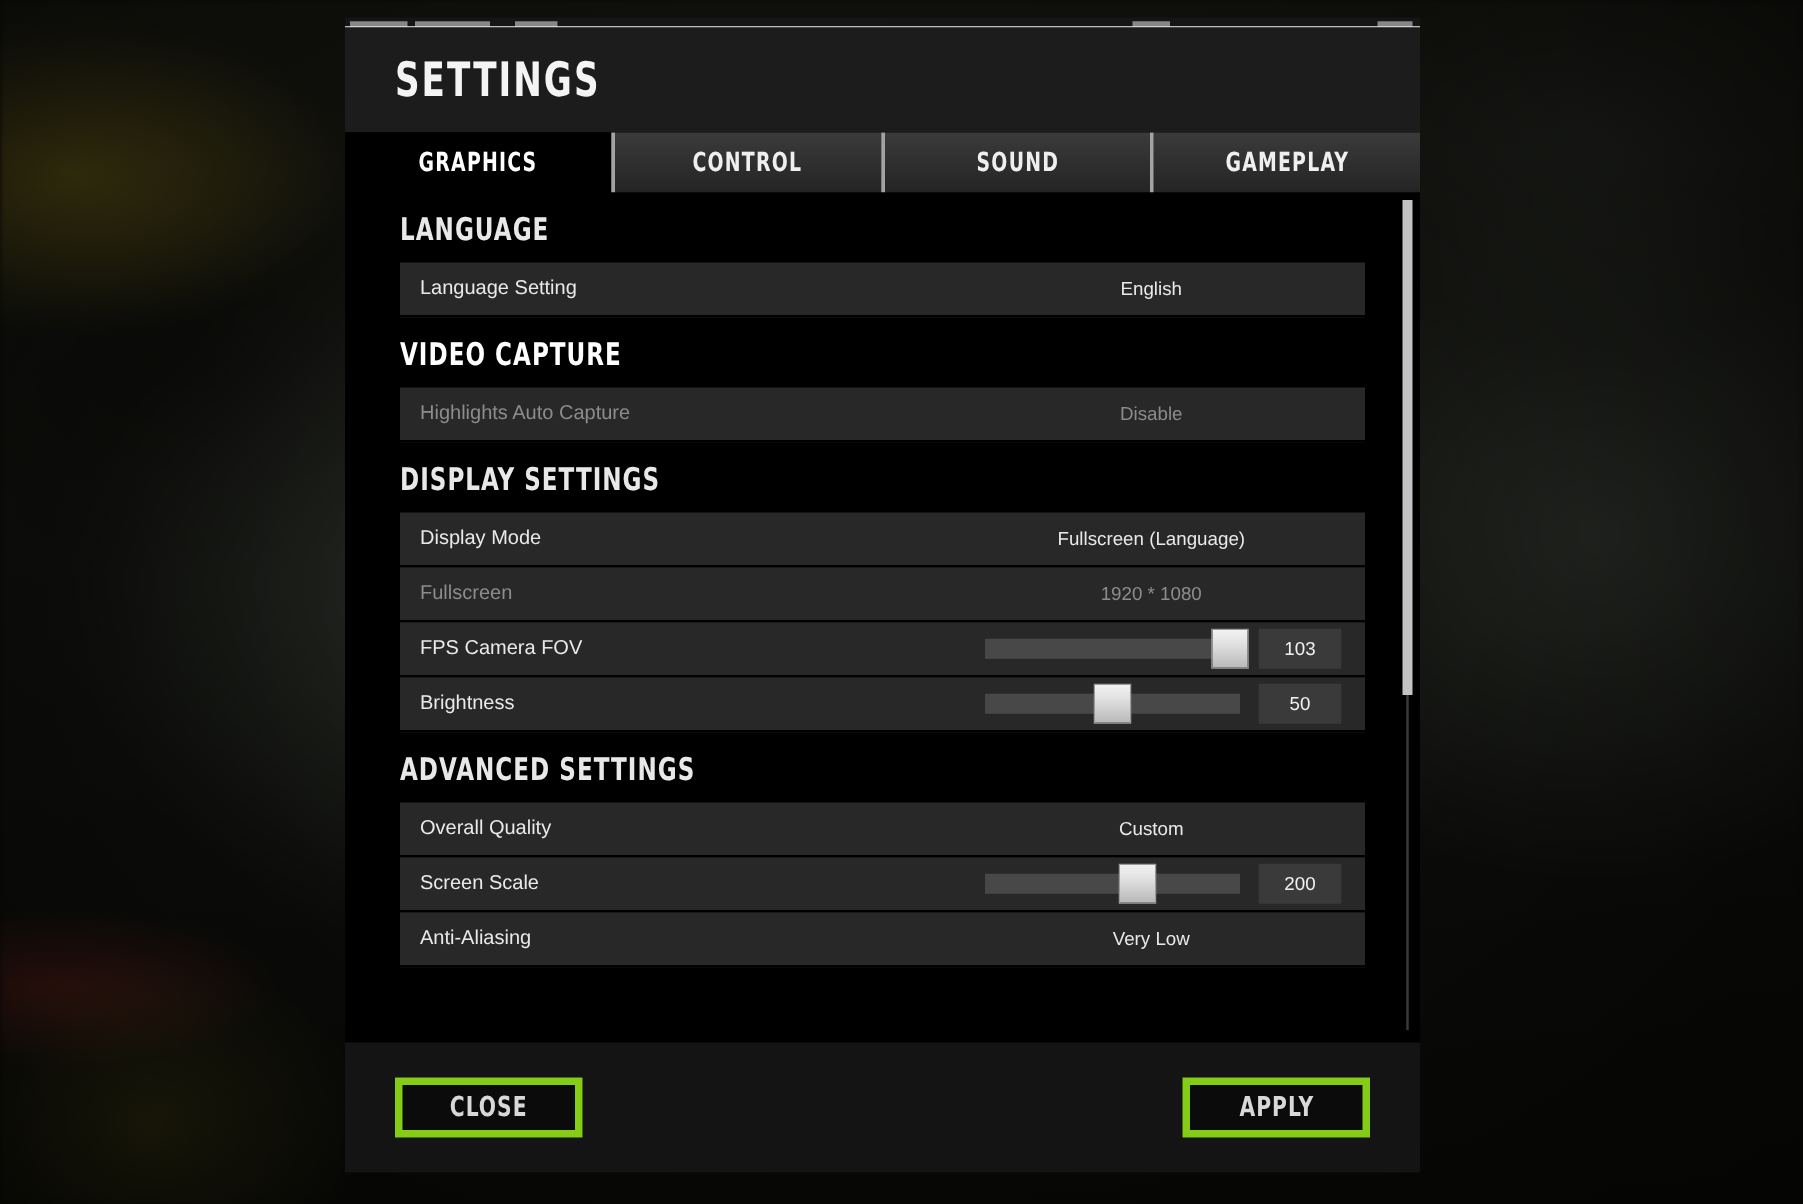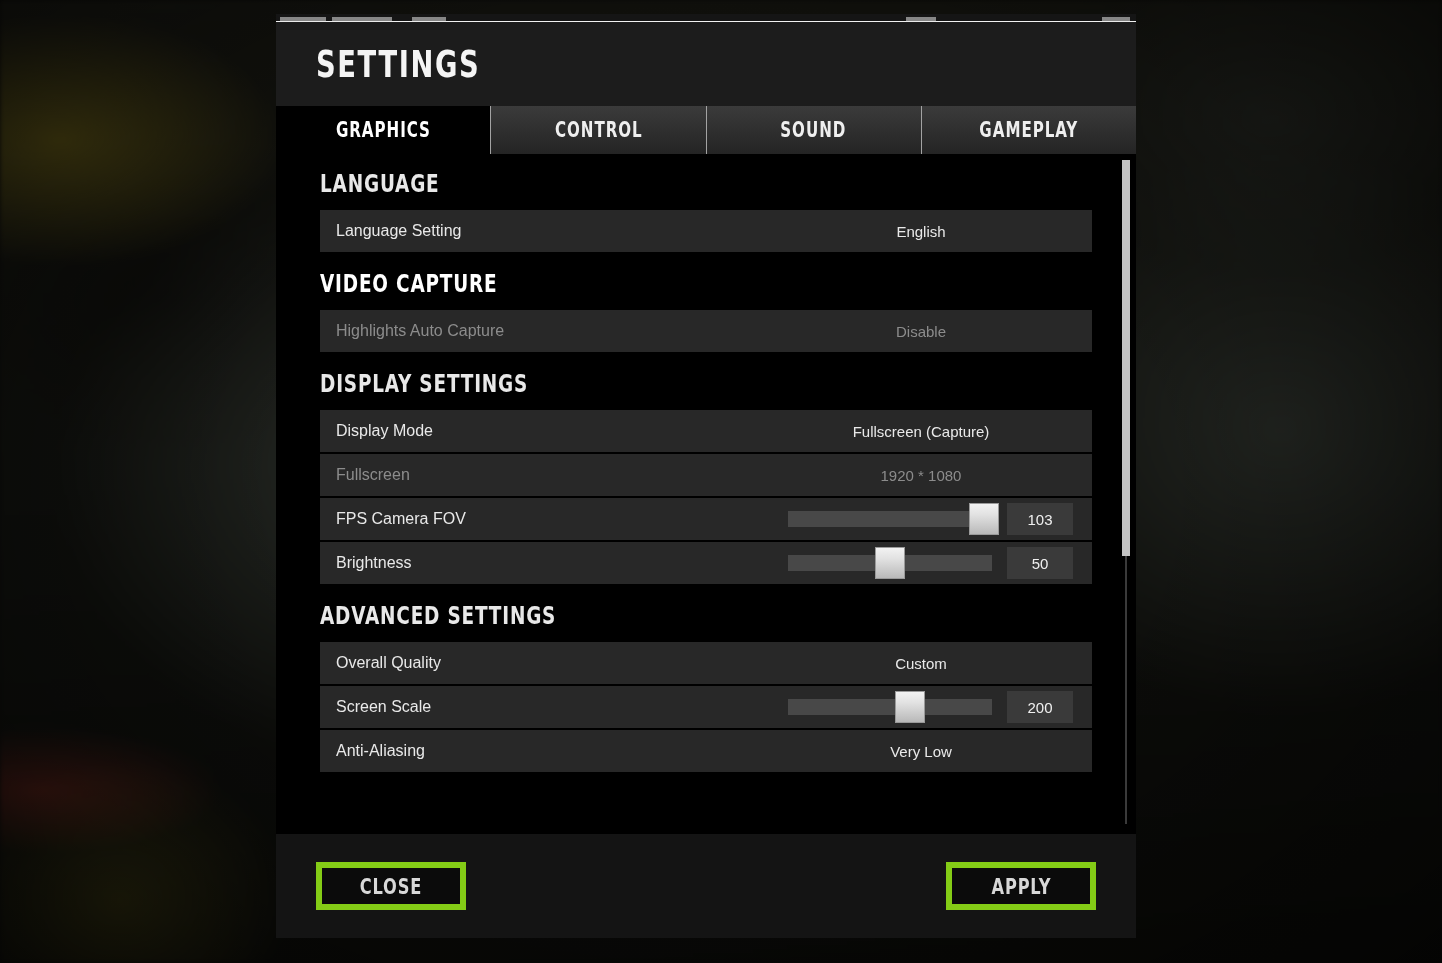--- a/index.html
+++ b/index.html
@@ -73,21 +73,21 @@
     display: flex; height: 48px; flex: 0 0 auto;
     background: #000;
   }
   .tab {
     flex: 1 1 0; position: relative;
     display: flex; align-items: center; justify-content: center;
     font-family: "DejaVu Sans Condensed", "Liberation Sans Narrow", "Liberation Sans", sans-serif;
     font-weight: bold; font-size: 21px; letter-spacing: 1.2px;
     color: #efefef;
     background: linear-gradient(180deg, #3b3b3b 0%, #2e2e2e 55%, #242424 100%);
-    border-right: 1px solid #a3a3a3;
+    border-right: 3px solid #a3a3a3;
     cursor: pointer;
   }
   .tab span { display: inline-block; transform: scaleX(0.80); }
   .tab:last-child { border-right: none; }
   .tab.active { background: #000; color: #ffffff; }
 
   
   .dlg-body {
     position: relative; flex: 1 1 auto;
     background: #000;
@@ -245,21 +245,21 @@
         </div>
         <div class="row dim">
           <div class="label">Highlights Auto Capture</div>
           <div class="value">Disable</div>
         </div>
         <div class="section-head">
           <span>DISPLAY SETTINGS</span>
         </div>
         <div class="row">
           <div class="label">Display Mode</div>
-          <div class="value">Fullscreen (Capture)</div>
+          <div class="value">Fullscreen (Language)</div>
         </div>
         <div class="row dim">
           <div class="label">Fullscreen</div>
           <div class="value">1920 * 1080</div>
         </div>
         <div class="row">
           <div class="label">FPS Camera FOV</div>
           <div class="slider-wrap">
             <div class="slider-track"></div>
             <div class="slider-handle" style="left: 195.84px;"></div>

